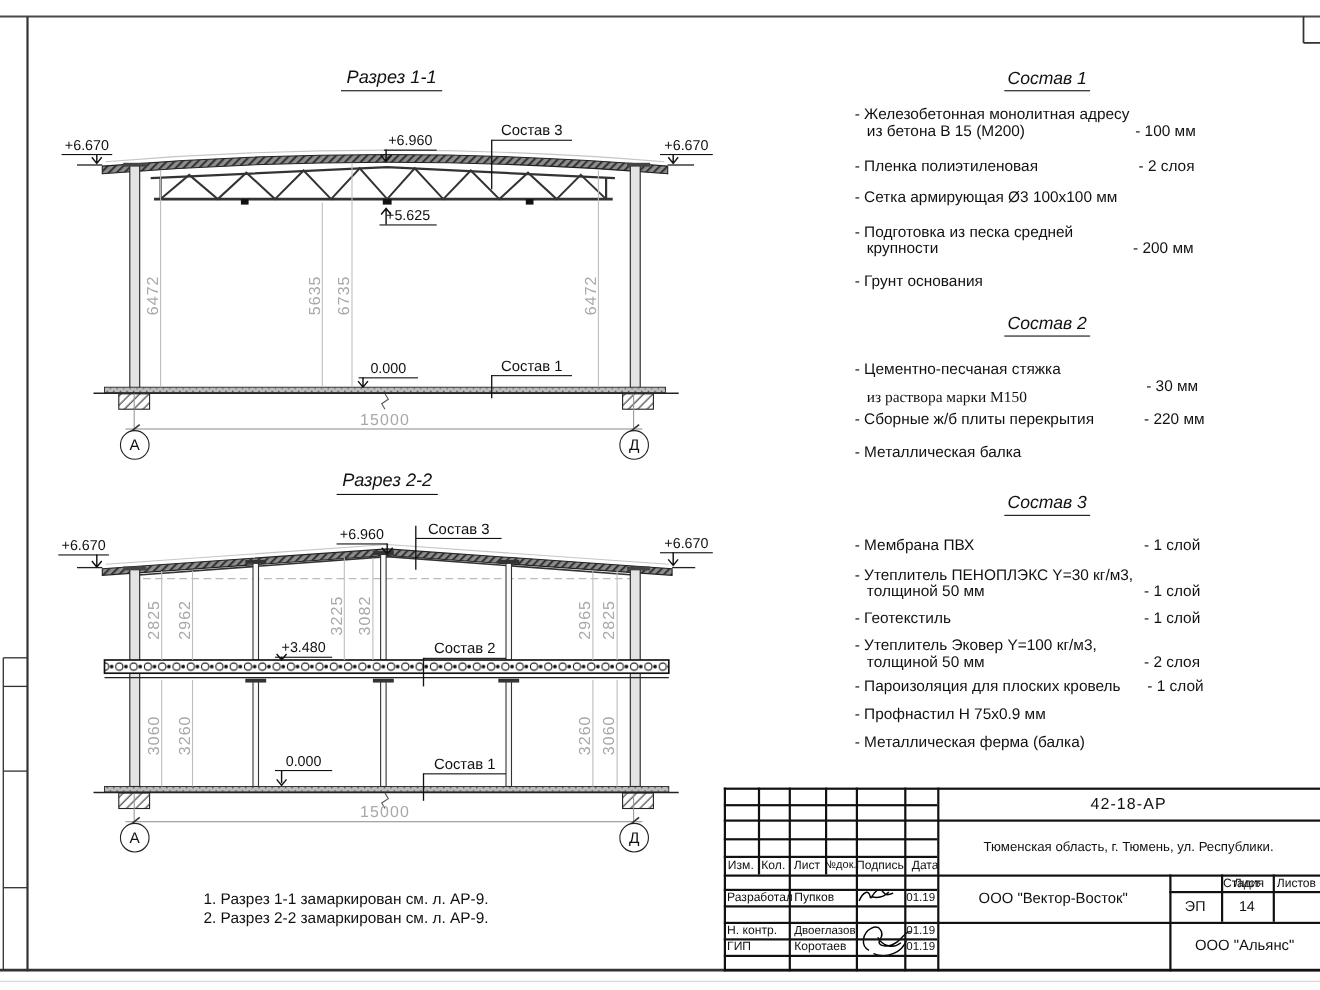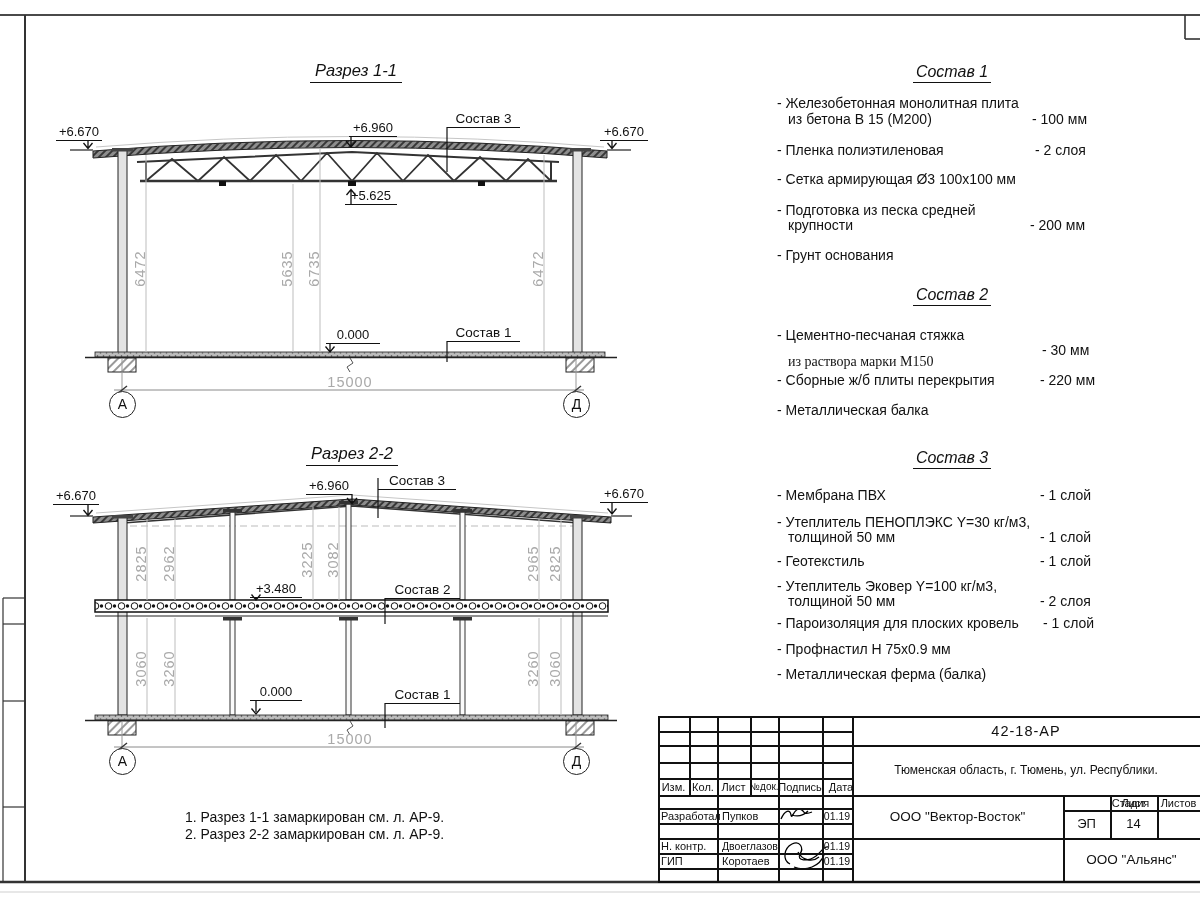--- a/index.html
+++ b/index.html
@@ -194,21 +194,21 @@
 <div class="lbl" style="left:447px;top:112px;width:73px;">Состав 3</div>
 <div class="lbl" style="left:447px;top:326px;width:73px;">Состав 1</div>
 <div class="vdim" style="left:110px;top:261px;">6472</div>
 <div class="vdim" style="left:257px;top:261px;">5635</div>
 <div class="vdim" style="left:284px;top:261px;">6735</div>
 <div class="vdim" style="left:508px;top:261px;">6472</div>
 <div class="hdim" style="left:312px;top:374px;">15000</div>
 <div class="axis" style="left:109px;top:391px;">А</div>
 <div class="axis" style="left:563px;top:391px;">Д</div>
 
-<div class="sec-title" style="left:306px;top:429px;width:92px;margin-top:16px;">Разрез 2-2</div>
+<div class="sec-title" style="left:306px;top:429px;width:92px;">Разрез 2-2</div>
 <div class="elev" style="left:53px;top:489px;width:46px;">+6.670</div>
 <div class="elev" style="left:306px;top:479px;width:46px;">+6.960</div>
 <div class="elev" style="left:600px;top:487px;width:48px;">+6.670</div>
 <div class="elev" style="left:250px;top:582px;width:52px;">+3.480</div>
 <div class="elev" style="left:250px;top:685px;width:52px;">0.000</div>
 <div class="lbl" style="left:378px;top:474px;width:78px;">Состав 3</div>
 <div class="lbl" style="left:385px;top:583px;width:75px;">Состав 2</div>
 <div class="lbl" style="left:385px;top:688px;width:75px;">Состав 1</div>
 <div class="vdim" style="left:111px;top:556px;">2825</div>
 <div class="vdim" style="left:139px;top:556px;">2962</div>
@@ -218,21 +218,21 @@
 <div class="vdim" style="left:525px;top:556px;">2825</div>
 <div class="vdim" style="left:111px;top:661px;">3060</div>
 <div class="vdim" style="left:139px;top:661px;">3260</div>
 <div class="vdim" style="left:503px;top:661px;">3260</div>
 <div class="vdim" style="left:525px;top:661px;">3060</div>
 <div class="hdim" style="left:312px;top:731px;">15000</div>
 <div class="axis" style="left:109px;top:748px;">А</div>
 <div class="axis" style="left:563px;top:748px;">Д</div>
 
 <div class="list-title" style="left:887px;top:63px;"><span>Состав 1</span></div>
-<div class="item" style="left:777px;top:96px;">- Железобетонная монолитная плита</div>
+<div class="item" style="left:777px;top:96px;">- Железобетонная монолитная адресу</div>
 <div class="item" style="left:788px;top:112px;">из бетона В 15 (М200)</div>
 <div class="val" style="left:1032px;top:112px;">- 100 мм</div>
 <div class="item" style="left:777px;top:143px;">- Пленка полиэтиленовая</div>
 <div class="val" style="left:1035px;top:143px;">- 2 слоя</div>
 <div class="item" style="left:777px;top:172px;">- Сетка армирующая Ø3 100х100 мм</div>
 <div class="item" style="left:777px;top:203px;">- Подготовка из песка средней</div>
 <div class="item" style="left:788px;top:218px;">крупности</div>
 <div class="val" style="left:1030px;top:218px;">- 200 мм</div>
 <div class="item" style="left:777px;top:248px;">- Грунт основания</div>
 

